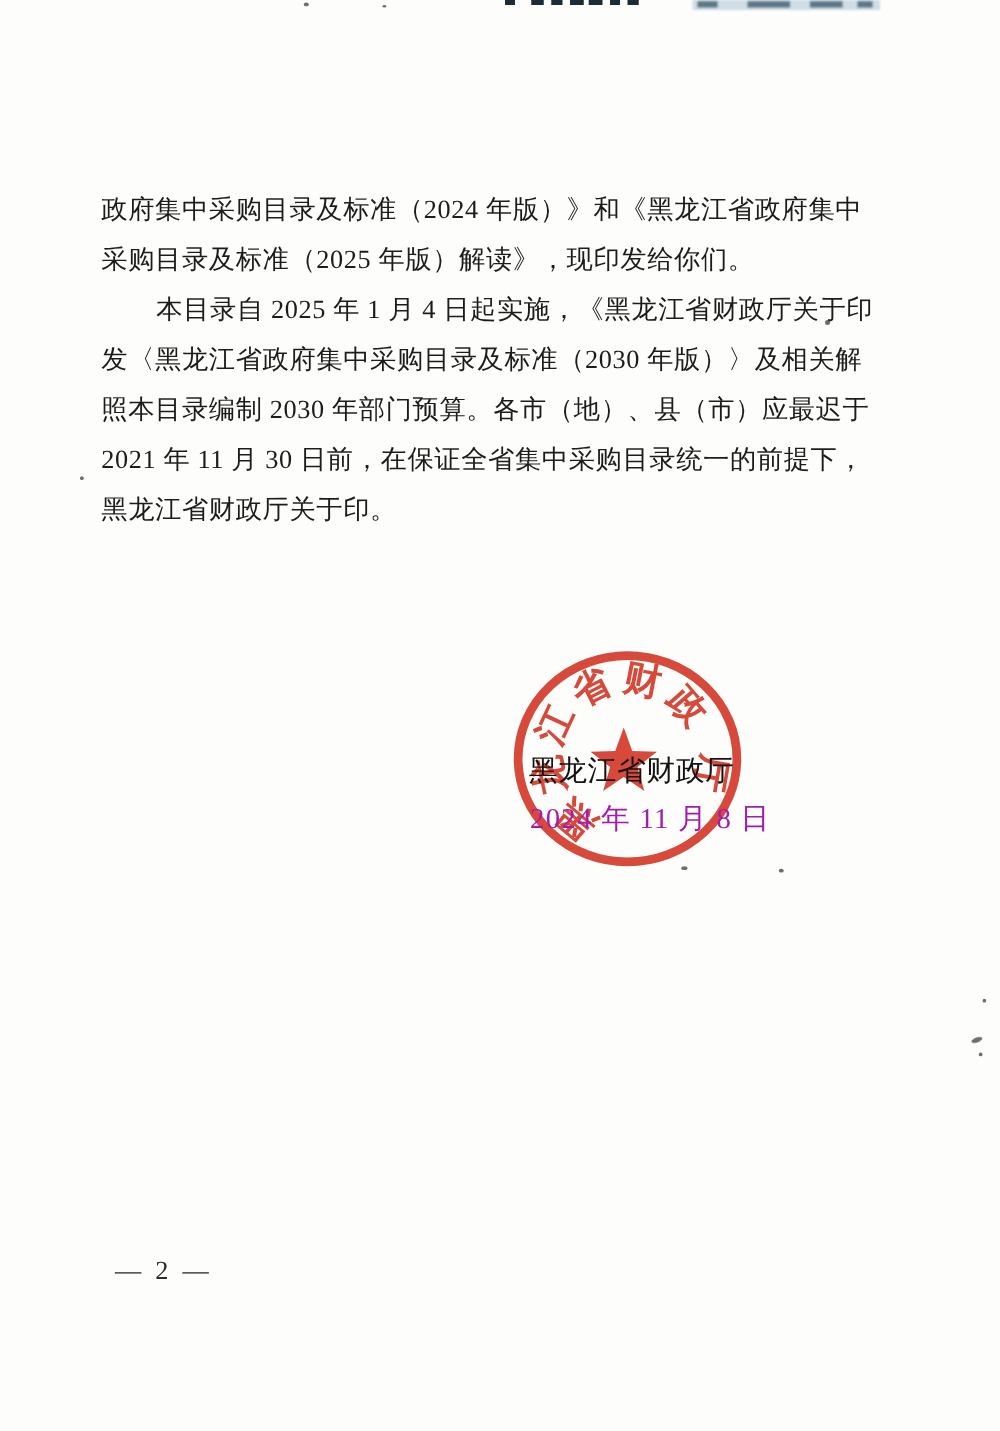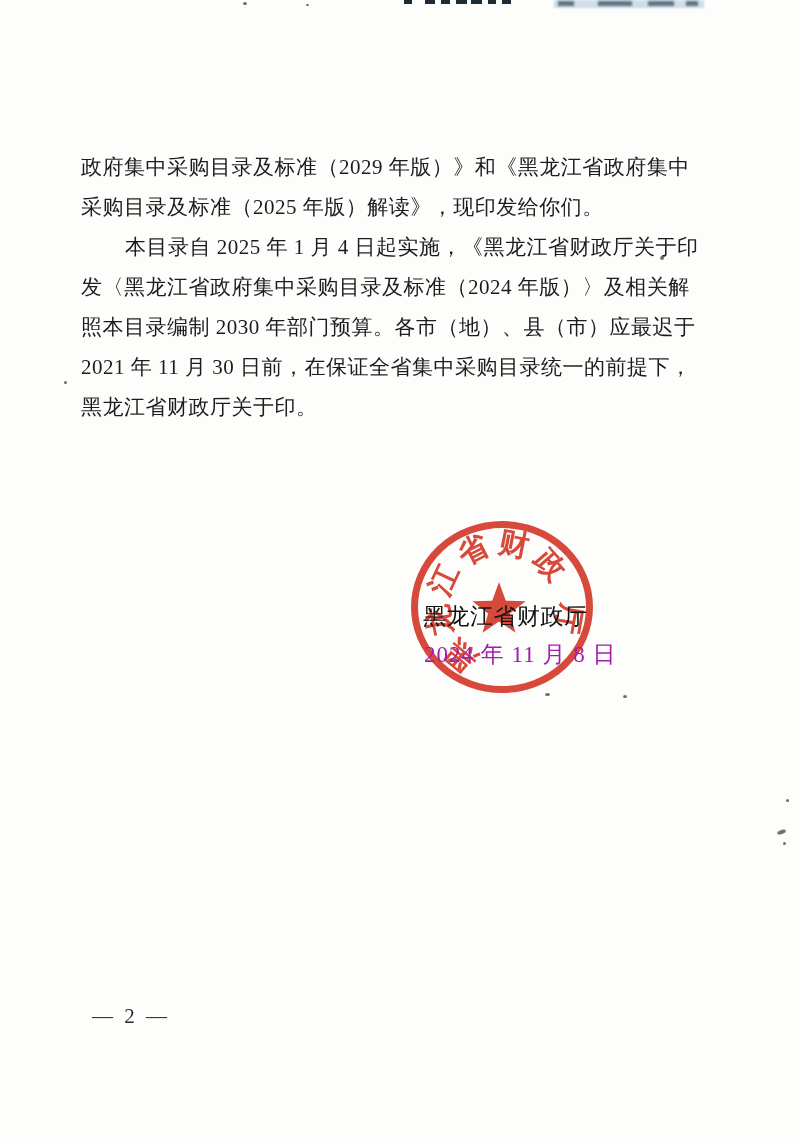--- a/index.html
+++ b/index.html
@@ -66,24 +66,24 @@
   <div class="artifact speck" style="left:306px;top:4px;width:3px;height:2px"></div>
   <div class="artifact speck" style="left:64px;top:381px;width:3px;height:3px"></div>
   <div class="artifact speck" style="left:660px;top:256px;width:4px;height:4px"></div>
   <div class="artifact speck" style="left:545px;top:693px;width:5px;height:3px"></div>
   <div class="artifact speck" style="left:623px;top:695px;width:4px;height:3px"></div>
   <div class="artifact speck" style="left:786px;top:799px;width:3px;height:3px"></div>
   <div class="artifact speck" style="left:777px;top:830px;width:9px;height:4px;transform:rotate(-20deg)"></div>
   <div class="artifact speck" style="left:783px;top:842px;width:3px;height:3px"></div>
 
   <div class="body-text">
-    <div class="jline">政府集中采购目录及标准（2029 年版）》和《黑龙江省政府集中</div>
+    <div class="jline">政府集中采购目录及标准（2024 年版）》和《黑龙江省政府集中</div>
     <div class="jline end">采购目录及标准（2025 年版）解读》，现印发给你们。</div>
     <div class="jline indent">本目录自 2025 年 1 月 4 日起实施，《黑龙江省财政厅关于印</div>
-    <div class="jline">发〈黑龙江省政府集中采购目录及标准（2024 年版）〉及相关解</div>
+    <div class="jline">发〈黑龙江省政府集中采购目录及标准（2030 年版）〉及相关解</div>
     <div class="jline">照本目录编制 2030 年部门预算。各市（地）、县（市）应最迟于</div>
     <div class="jline">2021 年 11 月 30 日前，在保证全省集中采购目录统一的前提下，</div>
     <div class="jline end">黑龙江省财政厅关于印。</div>
   </div>
 
   <svg class="stamp" width="200" height="200" viewBox="0 0 200 200">
     <ellipse cx="100" cy="100" rx="87.5" ry="82.5" fill="none" stroke-width="7" stroke="#d43a2a"></ellipse>
     <g font-size="30" text-anchor="middle" fill="#d43a2a">
       <text transform="translate(58.9,149) rotate(-140)" dy="10">黑</text>
       <text transform="translate(37.4,113.3) rotate(-102)" dy="10">龙</text>

